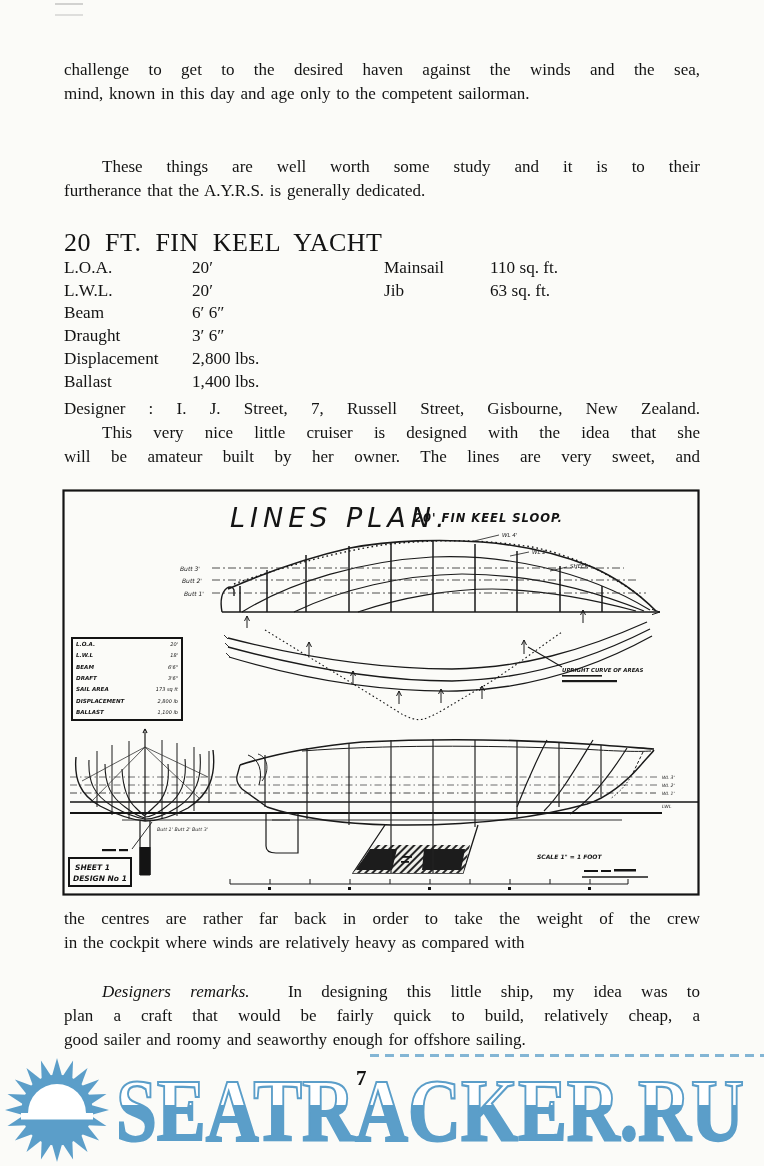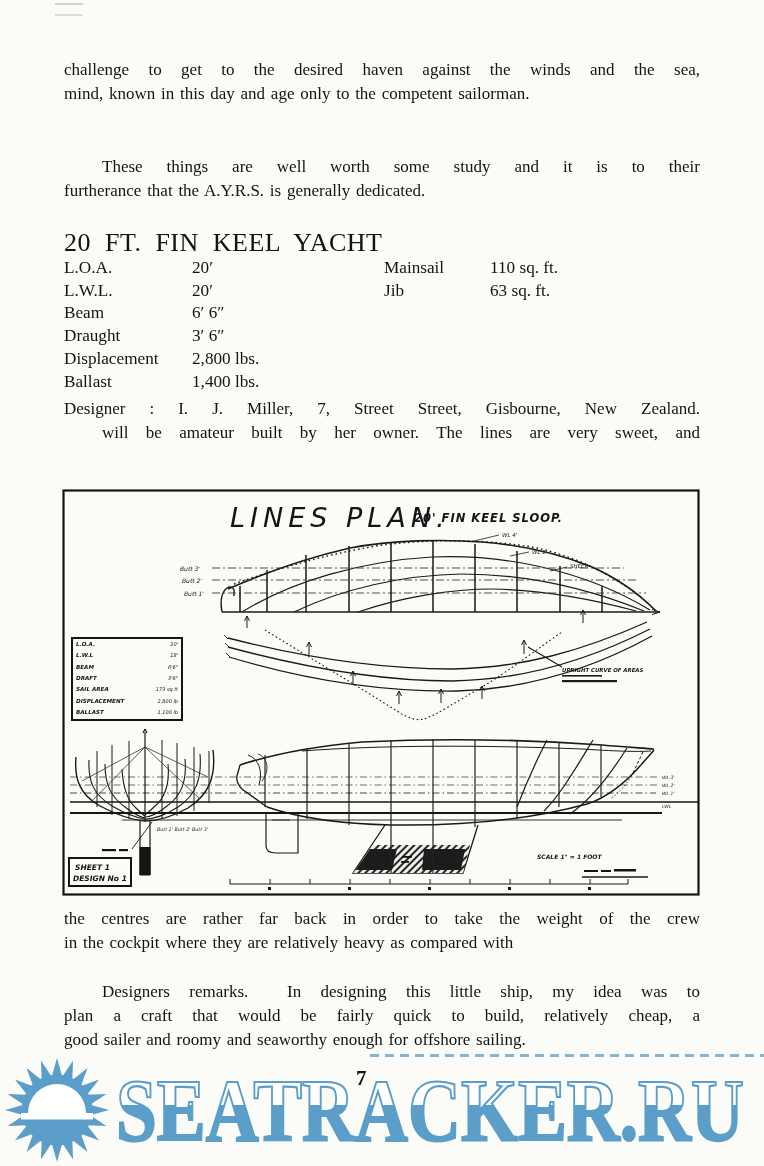--- a/index.html
+++ b/index.html
@@ -11,21 +11,21 @@
   
   .textblock{position:absolute;left:64px;width:636px}
   .para .line{
     font-size:17px;line-height:24.2px;
     text-align:justify;text-align-last:justify;
     word-spacing:1.5px;
   }
   .para .line:last-child{text-align-last:left}
   .para.cont .line:last-child{text-align-last:justify}
   .para.indent .line:first-child{text-indent:38px}
-  .lead-italic{}
+  .lead-italic{font-style:italic}
   .heading{
     position:absolute;left:64px;width:636px;text-align:left;
     font-size:26px;font-weight:normal;word-spacing:7px;letter-spacing:.5px;
   }
   
   .specs{position:absolute;left:64px;top:257px;width:636px;font-size:17.2px}
   .specs-col{position:absolute;top:0}
   .specs-col.left{left:0;width:230px}
   .specs-col.right{left:320px;width:216px}
   .spec-row{display:flex;line-height:22.7px}
@@ -95,24 +95,25 @@
       <span class="spec-value">110 sq. ft.</span>
     </div>
       <div class="spec-row">
       <span class="spec-label">Jib</span>
       <span class="spec-value">63 sq. ft.</span>
     </div>
     </div>
 </div>
 
 <div class="textblock para" style="top:397px">
-  <div class="line" style="text-align-last:justify">Designer :  I. J. Miller, 7, Street Street, Gisbourne, New Zealand.</div>
+  <div class="line" style="text-align-last:justify">Designer :  I. J. Street, 7, Russell Street, Gisbourne, New Zealand.</div>
 </div>
 
 <div class="textblock para indent cont" style="top:421px">
+    <div class="line">This very nice little cruiser is designed with the idea that she</div>
     <div class="line">will be amateur built by her owner.  The lines are very sweet, and</div>
   </div>
 
 <svg class="drawing" viewBox="0 0 638 408">
   <defs>
     <pattern id="hatch" width="5" height="5" patternUnits="userSpaceOnUse" patternTransform="rotate(45)">
       <rect width="5" height="5" fill="#efefea"></rect>
       <line x1="1" y1="0" x2="1" y2="5" stroke="#262626" stroke-width="2"></line>
     </pattern>
   </defs>
@@ -254,21 +255,21 @@
 
   <g>
     <rect x="7" y="369" width="62" height="28" fill="none" stroke="#141414" stroke-width="2"></rect>
     <text x="13" y="381" class="hand" font-size="7.5" font-weight="bold" fill="#141414">SHEET  1</text>
     <text x="11" y="392" class="hand" font-size="7.5" font-weight="bold" fill="#141414">DESIGN  No 1</text>
   </g>
 </svg>
 
 <div class="textblock para" style="top:907px">
     <div class="line">the centres are rather far back in order to take the weight of the crew</div>
-    <div class="line">in the cockpit where they are relatively heavy as compared with</div>
+    <div class="line">in the cockpit where winds are relatively heavy as compared with</div>
   </div>
 
 <div class="textblock para" style="top:980px">
   <div class="line" style="text-align-last:justify;text-indent:38px"><span class="lead-italic">Designers remarks.</span>&nbsp; <span>In designing this little ship, my idea was to</span></div>
 </div>
 <div class="textblock para" style="top:1004px">
     <div class="line">plan a craft that would be fairly quick to build, relatively cheap, a</div>
     <div class="line">good sailer and roomy and seaworthy enough for offshore sailing.</div>
   </div>
 

